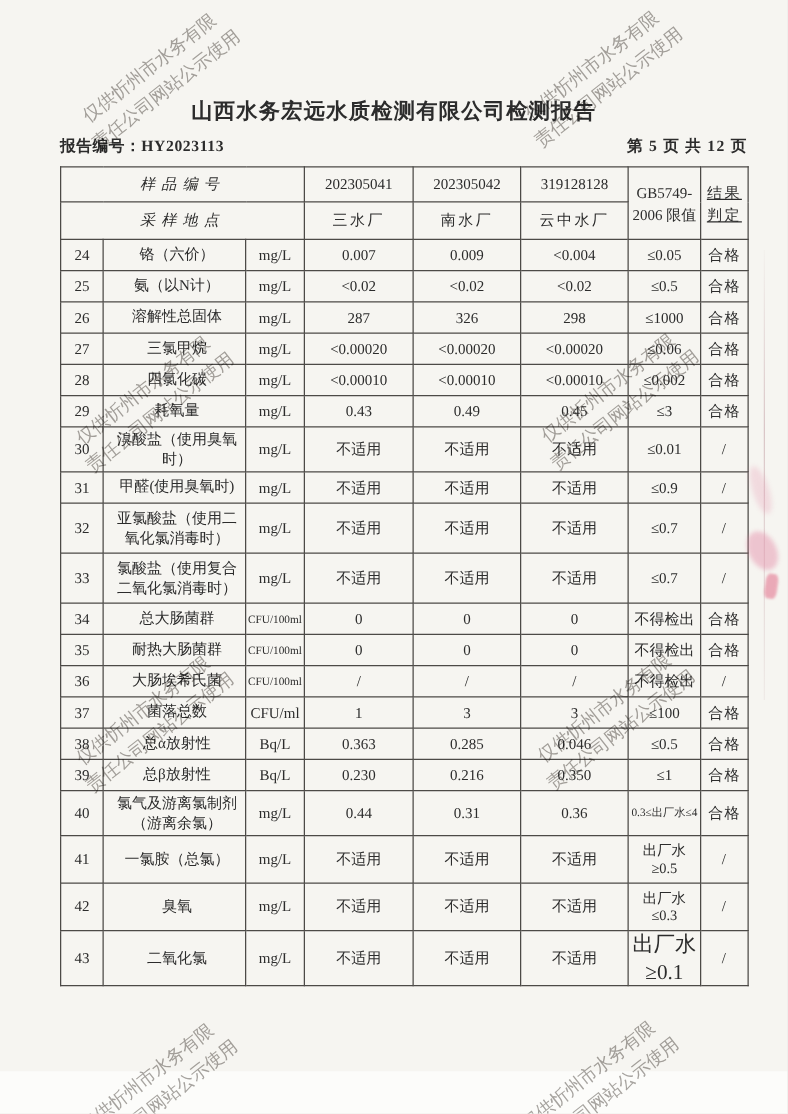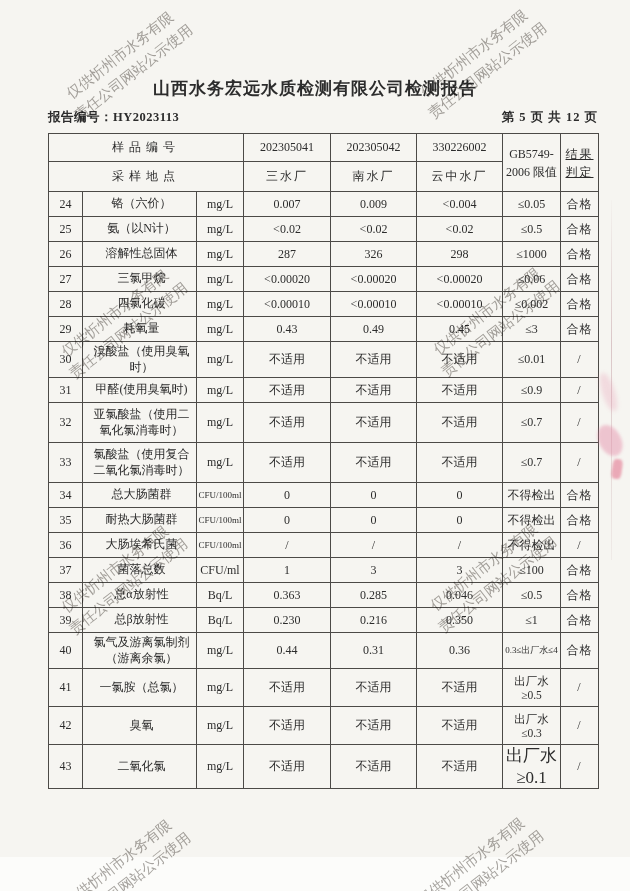--- a/index.html
+++ b/index.html
@@ -19,21 +19,21 @@
   .report-no{font-weight:600;letter-spacing:0.5px;}
   .page-indicator{font-weight:600;letter-spacing:1px;}
 
   table.report{position:absolute;left:48px;top:133px;width:550px;
                border-collapse:collapse;table-layout:fixed;
                border:1.5px solid var(--line);}
   .report th,.report td{border:1px solid var(--line);overflow:hidden;
                font-weight:400;font-size:12px;text-align:center;vertical-align:middle;}
   .report thead tr:nth-child(1) th{height:28px;}
   .report thead tr:nth-child(2) th{height:30px;}
-  .h-span{letter-spacing:5px;}
+  .h-span{letter-spacing:5px;font-style:italic;}
   .h-id{font-size:12.5px;}
   .h-loc{letter-spacing:2px;}
   .h-two{font-size:12px;line-height:1.5;}
   .h-two .l2{letter-spacing:0px;text-align:center;}
   .h-result{letter-spacing:2px;text-decoration:underline;}
 
   .report tbody tr{height:25px;}
   .report tbody tr:nth-child(7){height:34px;}
   .report tbody tr:nth-child(9),.report tbody tr:nth-child(10){height:40px;}
   .report tbody tr:nth-child(17){height:36px;}
@@ -85,21 +85,21 @@
         <col style="width:86px">
         <col style="width:86px">
       <col style="width:58px">
         <col style="width:38px">
     </colgroup>
     <thead>
       <tr>
         <th colspan="3" class="h-span">样品编号</th>
         <th class="h-id">202305041</th>
         <th class="h-id">202305042</th>
-        <th class="h-id">330226002</th>
+        <th class="h-id">319128128</th>
         <th rowspan="2" class="h-two">
           <div>GB5749-</div>
           <div class="l2">2006 限值</div>
         </th>
         <th rowspan="2" class="h-two h-result">
           <div>结果</div>
           <div>判定</div>
         </th>
       </tr>
       <tr>

